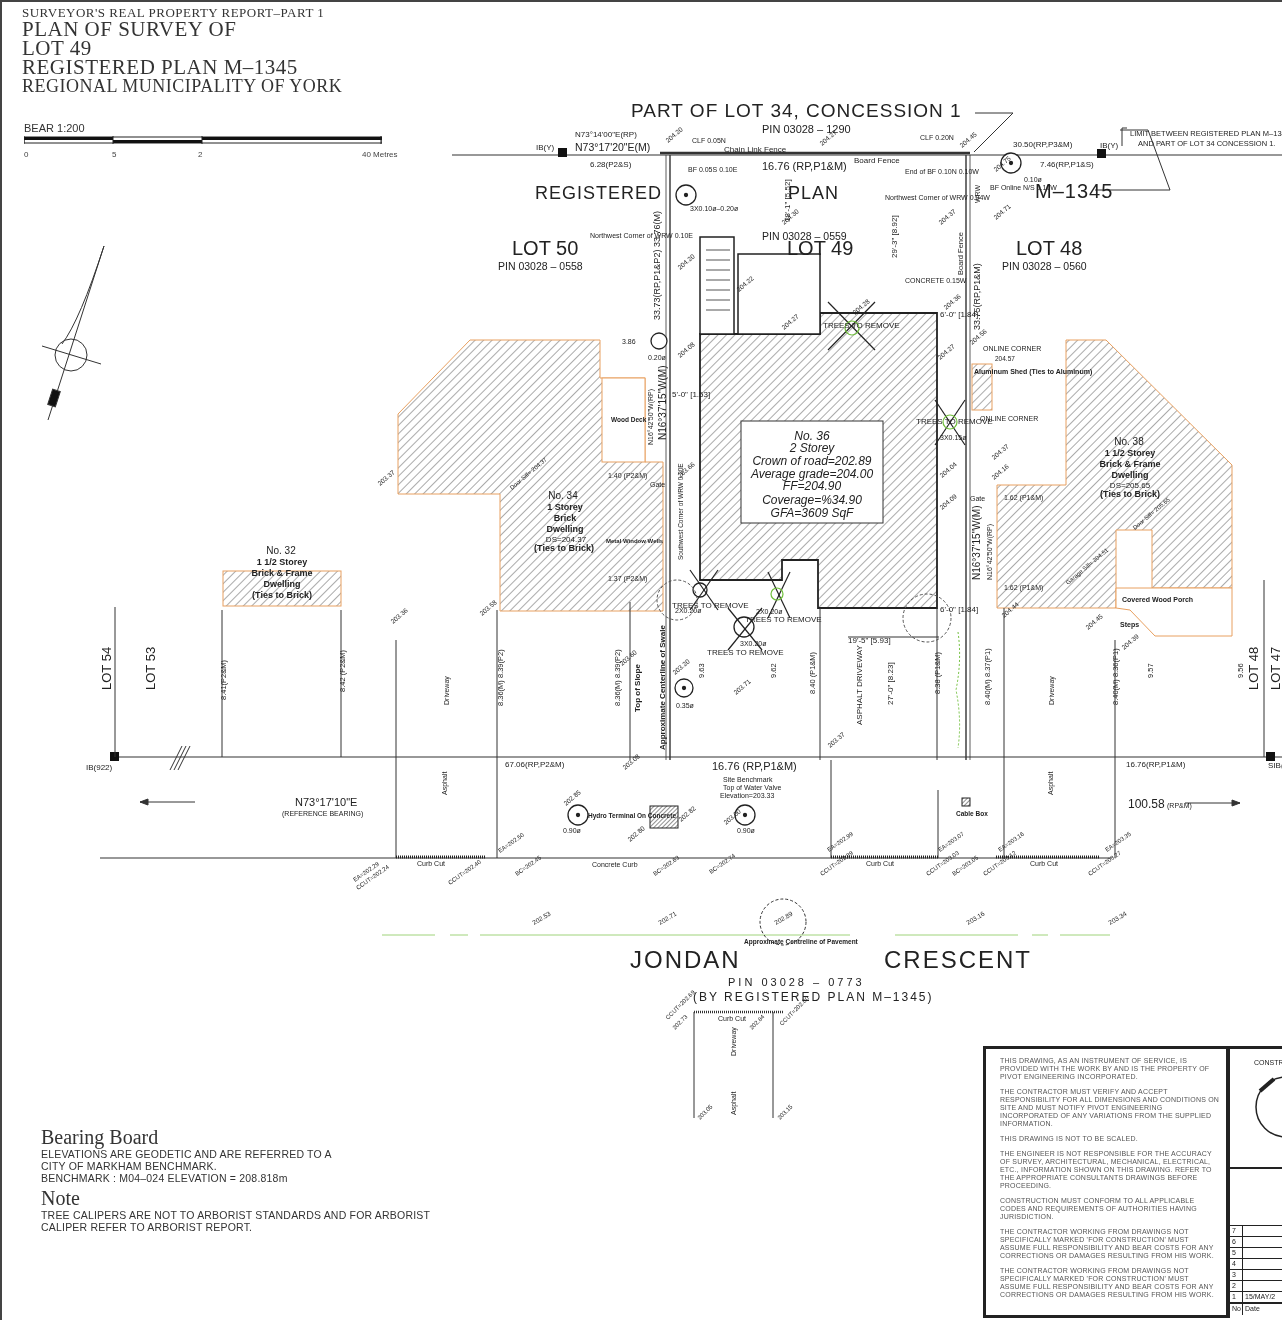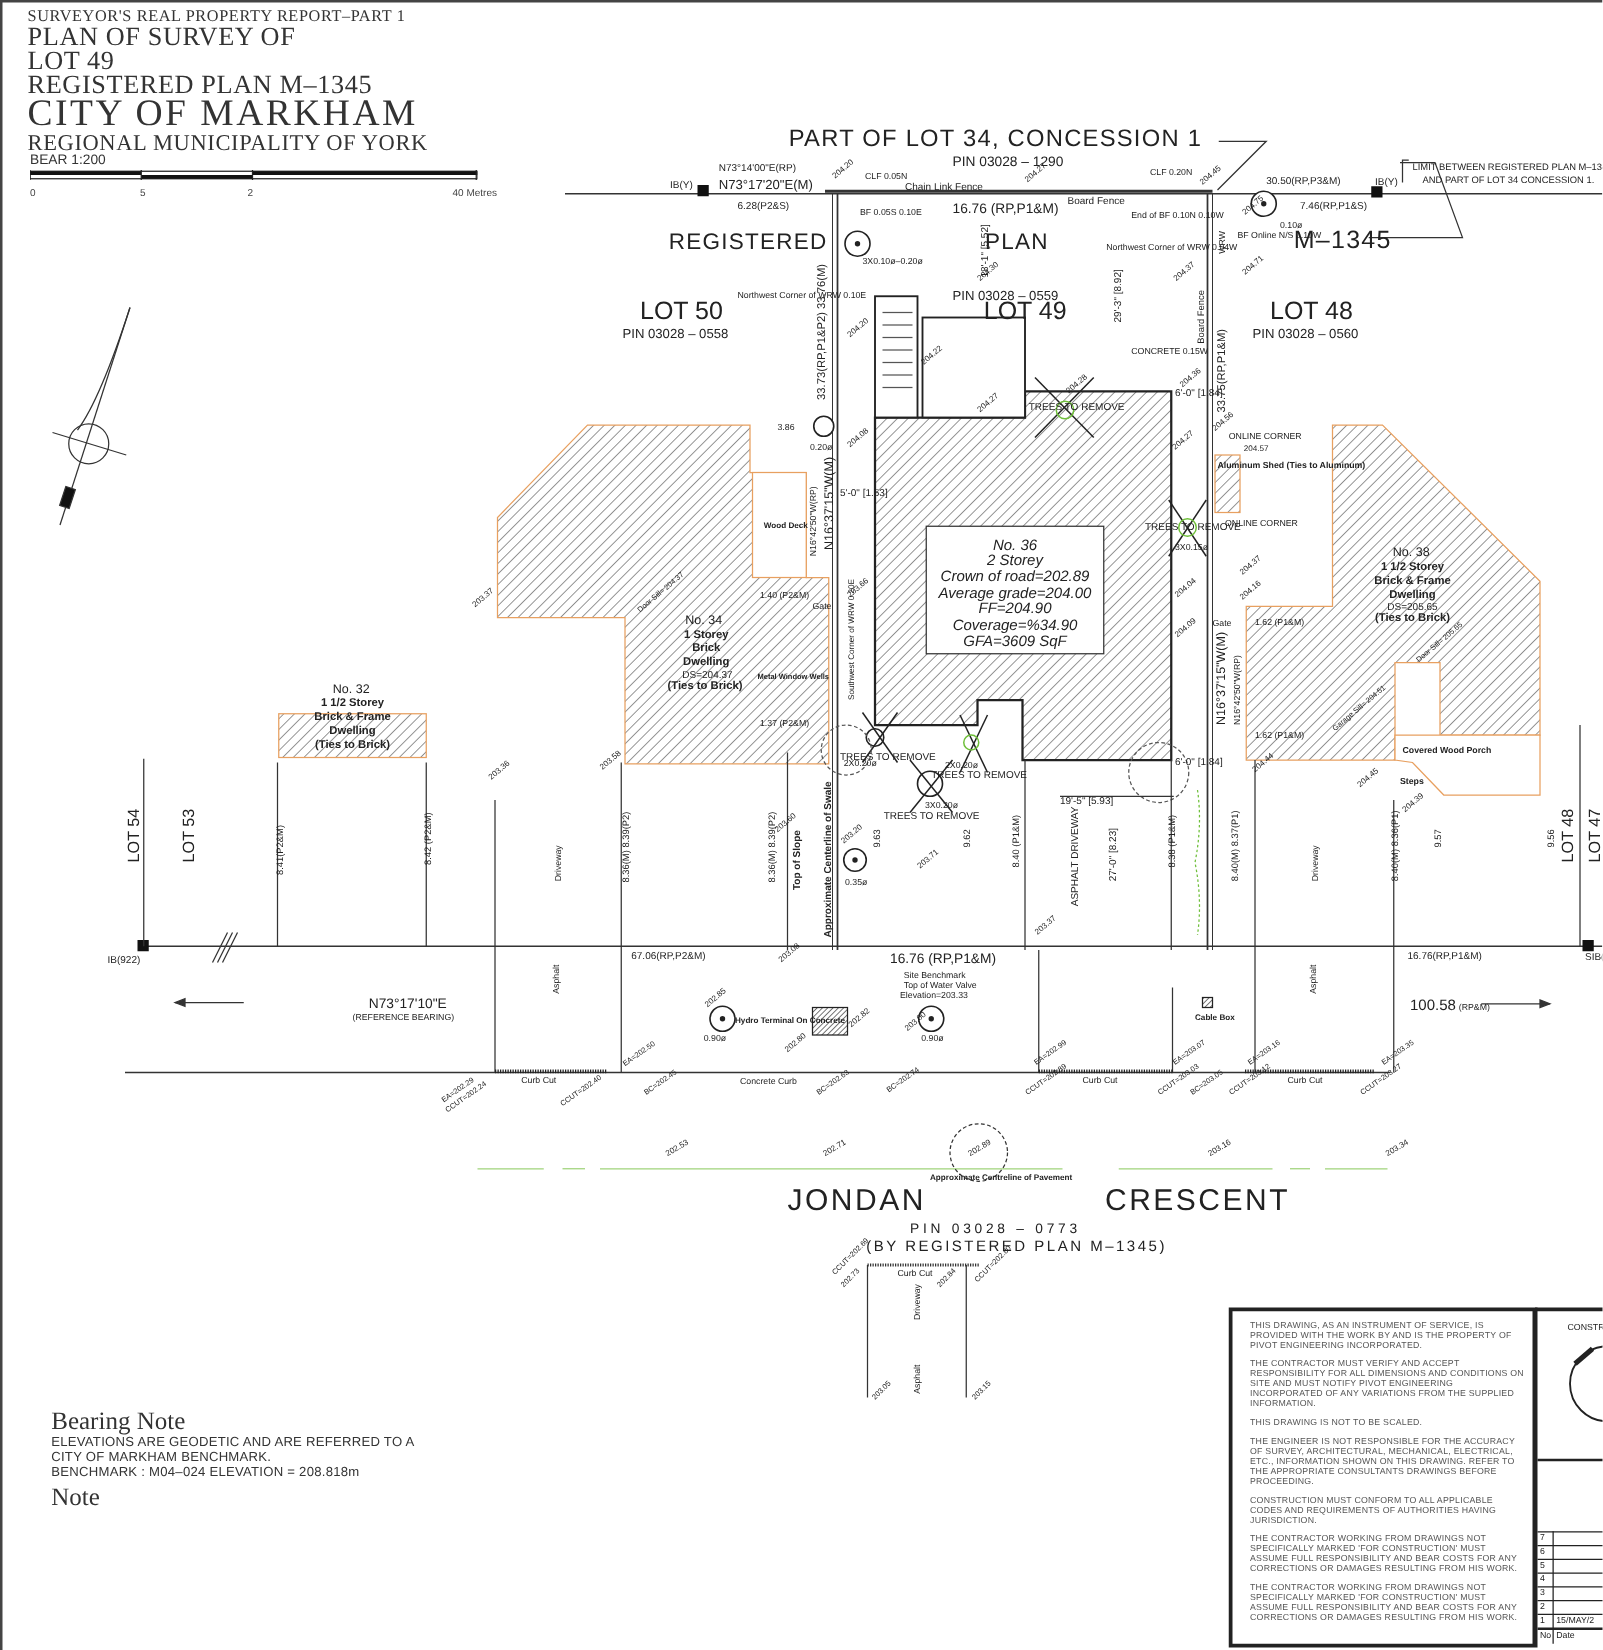--- a/index.html
+++ b/index.html
@@ -30,21 +30,20 @@
 </head>
 <body>
 
 <div class="frame"></div>
 
 <div class="title-block serif">
   <div class="t-report">SURVEYOR'S REAL PROPERTY REPORT–PART 1</div>
   <div class="t-l">PLAN OF SURVEY OF</div>
   <div class="t-l">LOT 49</div>
   <div class="t-l">REGISTERED PLAN M–1345</div>
-  <div class="t-city">CITY OF MARKHAM</div>
   <div class="t-region">REGIONAL MUNICIPALITY OF YORK</div>
 </div>
 <div class="scale-label">BEAR 1:200</div>
 <svg class="scale-bar" width="360" height="10">
   <rect x="0" y="1" width="358" height="6" fill="#fff" stroke="#222" stroke-width="1"></rect>
   <rect x="0" y="1" width="89" height="3" fill="#111"></rect>
   <rect x="89" y="4" width="89" height="3" fill="#111"></rect>
   <rect x="178" y="1" width="180" height="3" fill="#111"></rect>
   <line x1="0" y1="0" x2="0" y2="9" stroke="#222"></line>
   <line x1="89" y1="0" x2="89" y2="9" stroke="#222"></line>
@@ -451,25 +450,27 @@
   <text x="566" y="806" font-size="6.5" transform="rotate(-40 566 806)">202.85</text>
   <text x="681" y="822" font-size="6.5" transform="rotate(-40 681 822)">202.82</text>
   <text x="630" y="842" font-size="6.5" transform="rotate(-40 630 842)">202.80</text>
   <text x="726" y="825" font-size="6.5" transform="rotate(-40 726 825)">203.00</text>
   <text x="1004" y="618" font-size="6.5" transform="rotate(-40 1004 618)">204.44</text>
   <text x="1088" y="630" font-size="6.5" transform="rotate(-40 1088 630)">204.45</text>
   <text x="1124" y="650" font-size="6.5" transform="rotate(-40 1124 650)">204.39</text>
 </svg>
 
 <div class="notes">
-  <div class="n-h">Bearing Note</div>
+  <div class="n-h">Bearing Board</div>
   <div class="n-p">ELEVATIONS ARE GEODETIC AND ARE REFERRED TO A
 CITY OF MARKHAM BENCHMARK.
 BENCHMARK : M04–024   ELEVATION = 208.818m</div>
   <div class="n-h">Note</div>
+  <div class="n-p">TREE CALIPERS ARE NOT TO ARBORIST STANDARDS AND FOR ARBORIST
+CALIPER REFER TO ARBORIST REPORT.</div>
 </div>
 
 <div class="disclaimer">
   <div class="disc-p">THIS DRAWING, AS AN INSTRUMENT OF SERVICE, IS PROVIDED WITH THE WORK BY AND IS THE PROPERTY OF PIVOT ENGINEERING INCORPORATED.</div>
   <div class="disc-p">THE CONTRACTOR MUST VERIFY AND ACCEPT RESPONSIBILITY FOR ALL DIMENSIONS AND CONDITIONS ON SITE AND MUST NOTIFY PIVOT ENGINEERING INCORPORATED OF ANY VARIATIONS FROM THE SUPPLIED INFORMATION.</div>
   <div class="disc-p">THIS DRAWING IS NOT TO BE SCALED.</div>
   <div class="disc-p">THE ENGINEER IS NOT RESPONSIBLE FOR THE ACCURACY OF SURVEY, ARCHITECTURAL, MECHANICAL, ELECTRICAL, ETC., INFORMATION SHOWN ON THIS DRAWING. REFER TO THE APPROPRIATE CONSULTANTS DRAWINGS BEFORE PROCEEDING.</div>
   <div class="disc-p">CONSTRUCTION MUST CONFORM TO ALL APPLICABLE CODES AND REQUIREMENTS OF AUTHORITIES HAVING JURISDICTION.</div>
   <div class="disc-p">THE CONTRACTOR WORKING FROM DRAWINGS NOT SPECIFICALLY MARKED 'FOR CONSTRUCTION' MUST ASSUME FULL RESPONSIBILITY AND BEAR COSTS FOR ANY CORRECTIONS OR DAMAGES RESULTING FROM HIS WORK.</div>
   <div class="disc-p">THE CONTRACTOR WORKING FROM DRAWINGS NOT SPECIFICALLY MARKED 'FOR CONSTRUCTION' MUST ASSUME FULL RESPONSIBILITY AND BEAR COSTS FOR ANY CORRECTIONS OR DAMAGES RESULTING FROM HIS WORK.</div>

